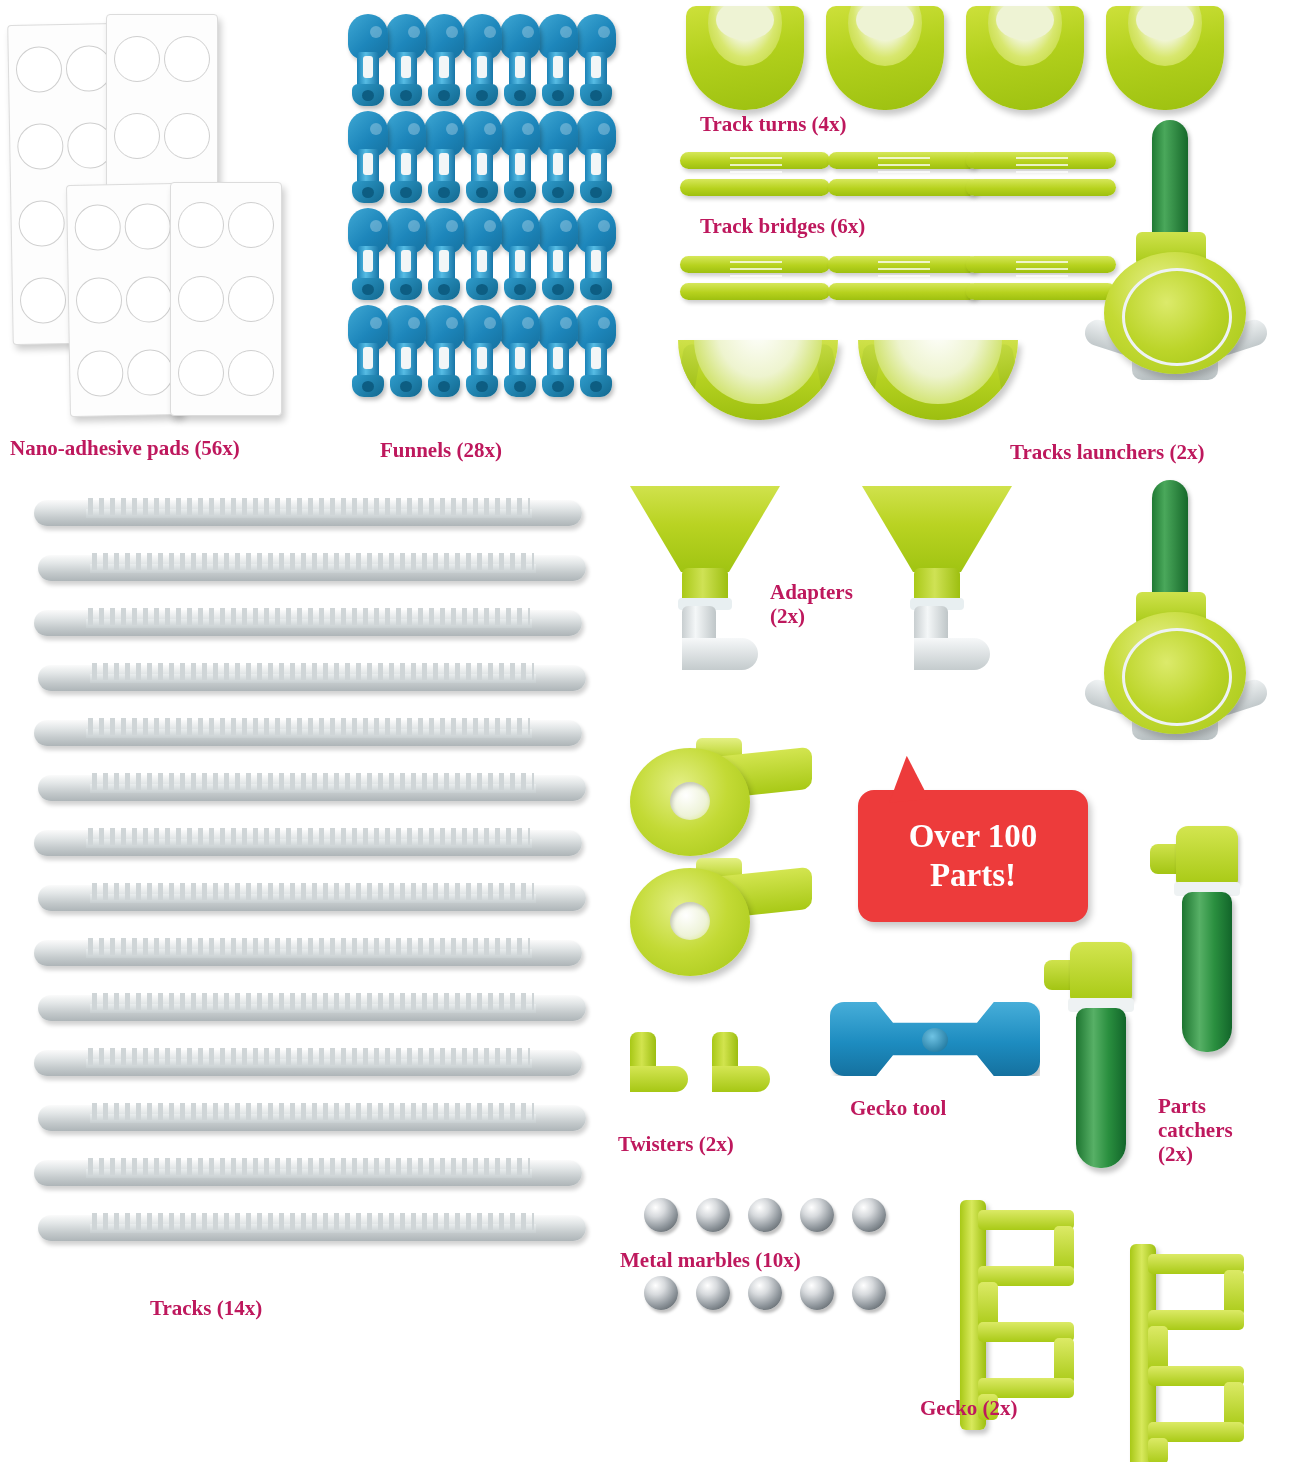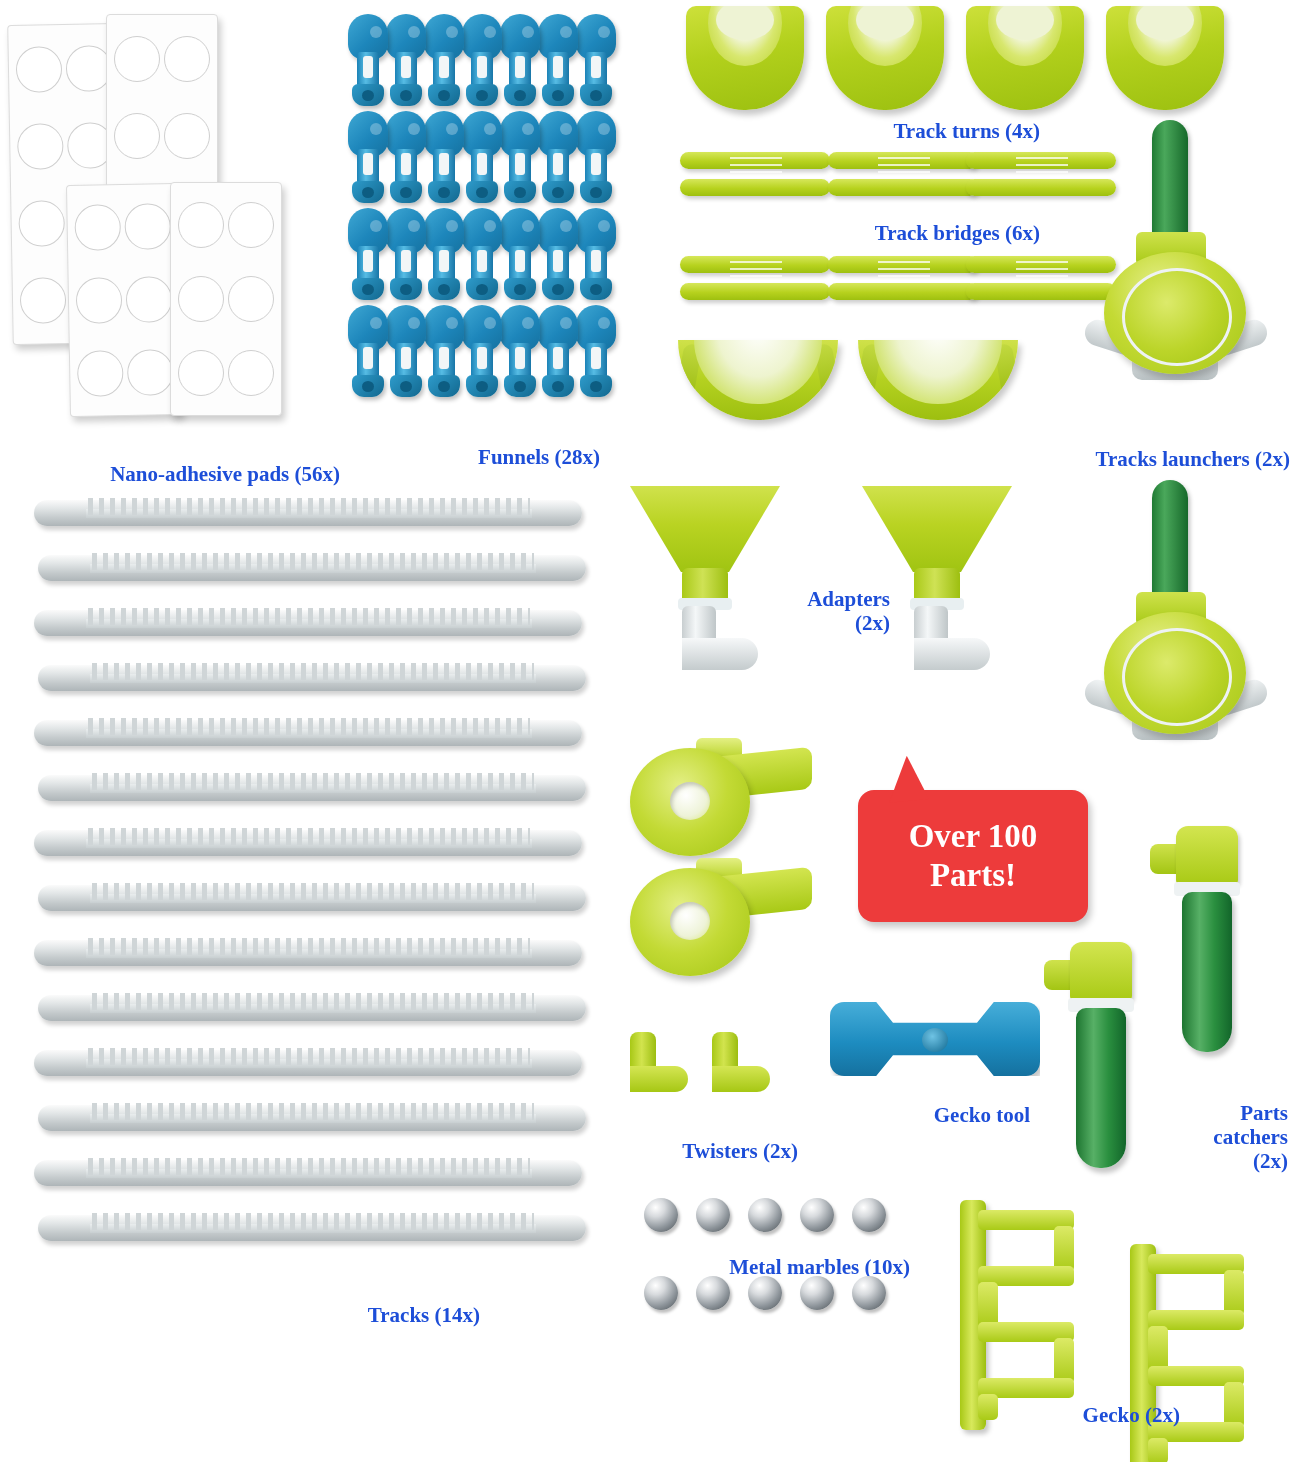--- a/index.html
+++ b/index.html
@@ -14,28 +14,27 @@
     font-family: "Liberation Serif", serif;
     overflow: hidden;
   }
   .stage {
     position: absolute;
     inset: 0;
   }
   .grp { position: absolute; }
   .caption {
     position: absolute;
-    text-align: right;
-    color: #1d4ed8;
+    text-align: left;
+    color: #be185d;
     font-family: "Liberation Serif", serif;
     font-weight: bold;
     font-size: 21px;
     line-height: 1.15;
     white-space: pre-line;
-    margin-top: 7px;
   }
 
   
   .pad-sheet {
     position: absolute;
     background: #fdfdfd;
     border: 1px solid #dcdcdc;
     border-radius: 4px;
     box-shadow: 3px 5px 7px rgba(0,0,0,0.20);
     display: grid;
@@ -472,21 +471,21 @@
       </div>
     <div class="pad-sheet" id="sheet4" style="left: 160px; top: 168px; width: 112px; height: 234px; grid-template-rows: repeat(3, 1fr);">
         <div class="pad-dot"></div>
         <div class="pad-dot"></div>
         <div class="pad-dot"></div>
         <div class="pad-dot"></div>
         <div class="pad-dot"></div>
         <div class="pad-dot"></div>
       </div>
   </div>
-  <div class="caption" style="left:10px; top:455px; width:330px;">Nano-adhesive pads (56x)</div>
+  <div class="caption" style="left:10px; top:436px; width:330px;">Nano-adhesive pads (56x)</div>
 
   <div class="grp" id="adapters-grid" style="left:348px; top:14px; width:280px; height:410px;">
       <div class="adapter" style="left: 0px; top: 0px; z-index: 100;">
         <div class="head"></div>
         <div class="eye"></div>
         <div class="neck"></div>
         <div class="slot"></div>
         <div class="foot"></div>
         <div class="foothole"></div>
       </div>

